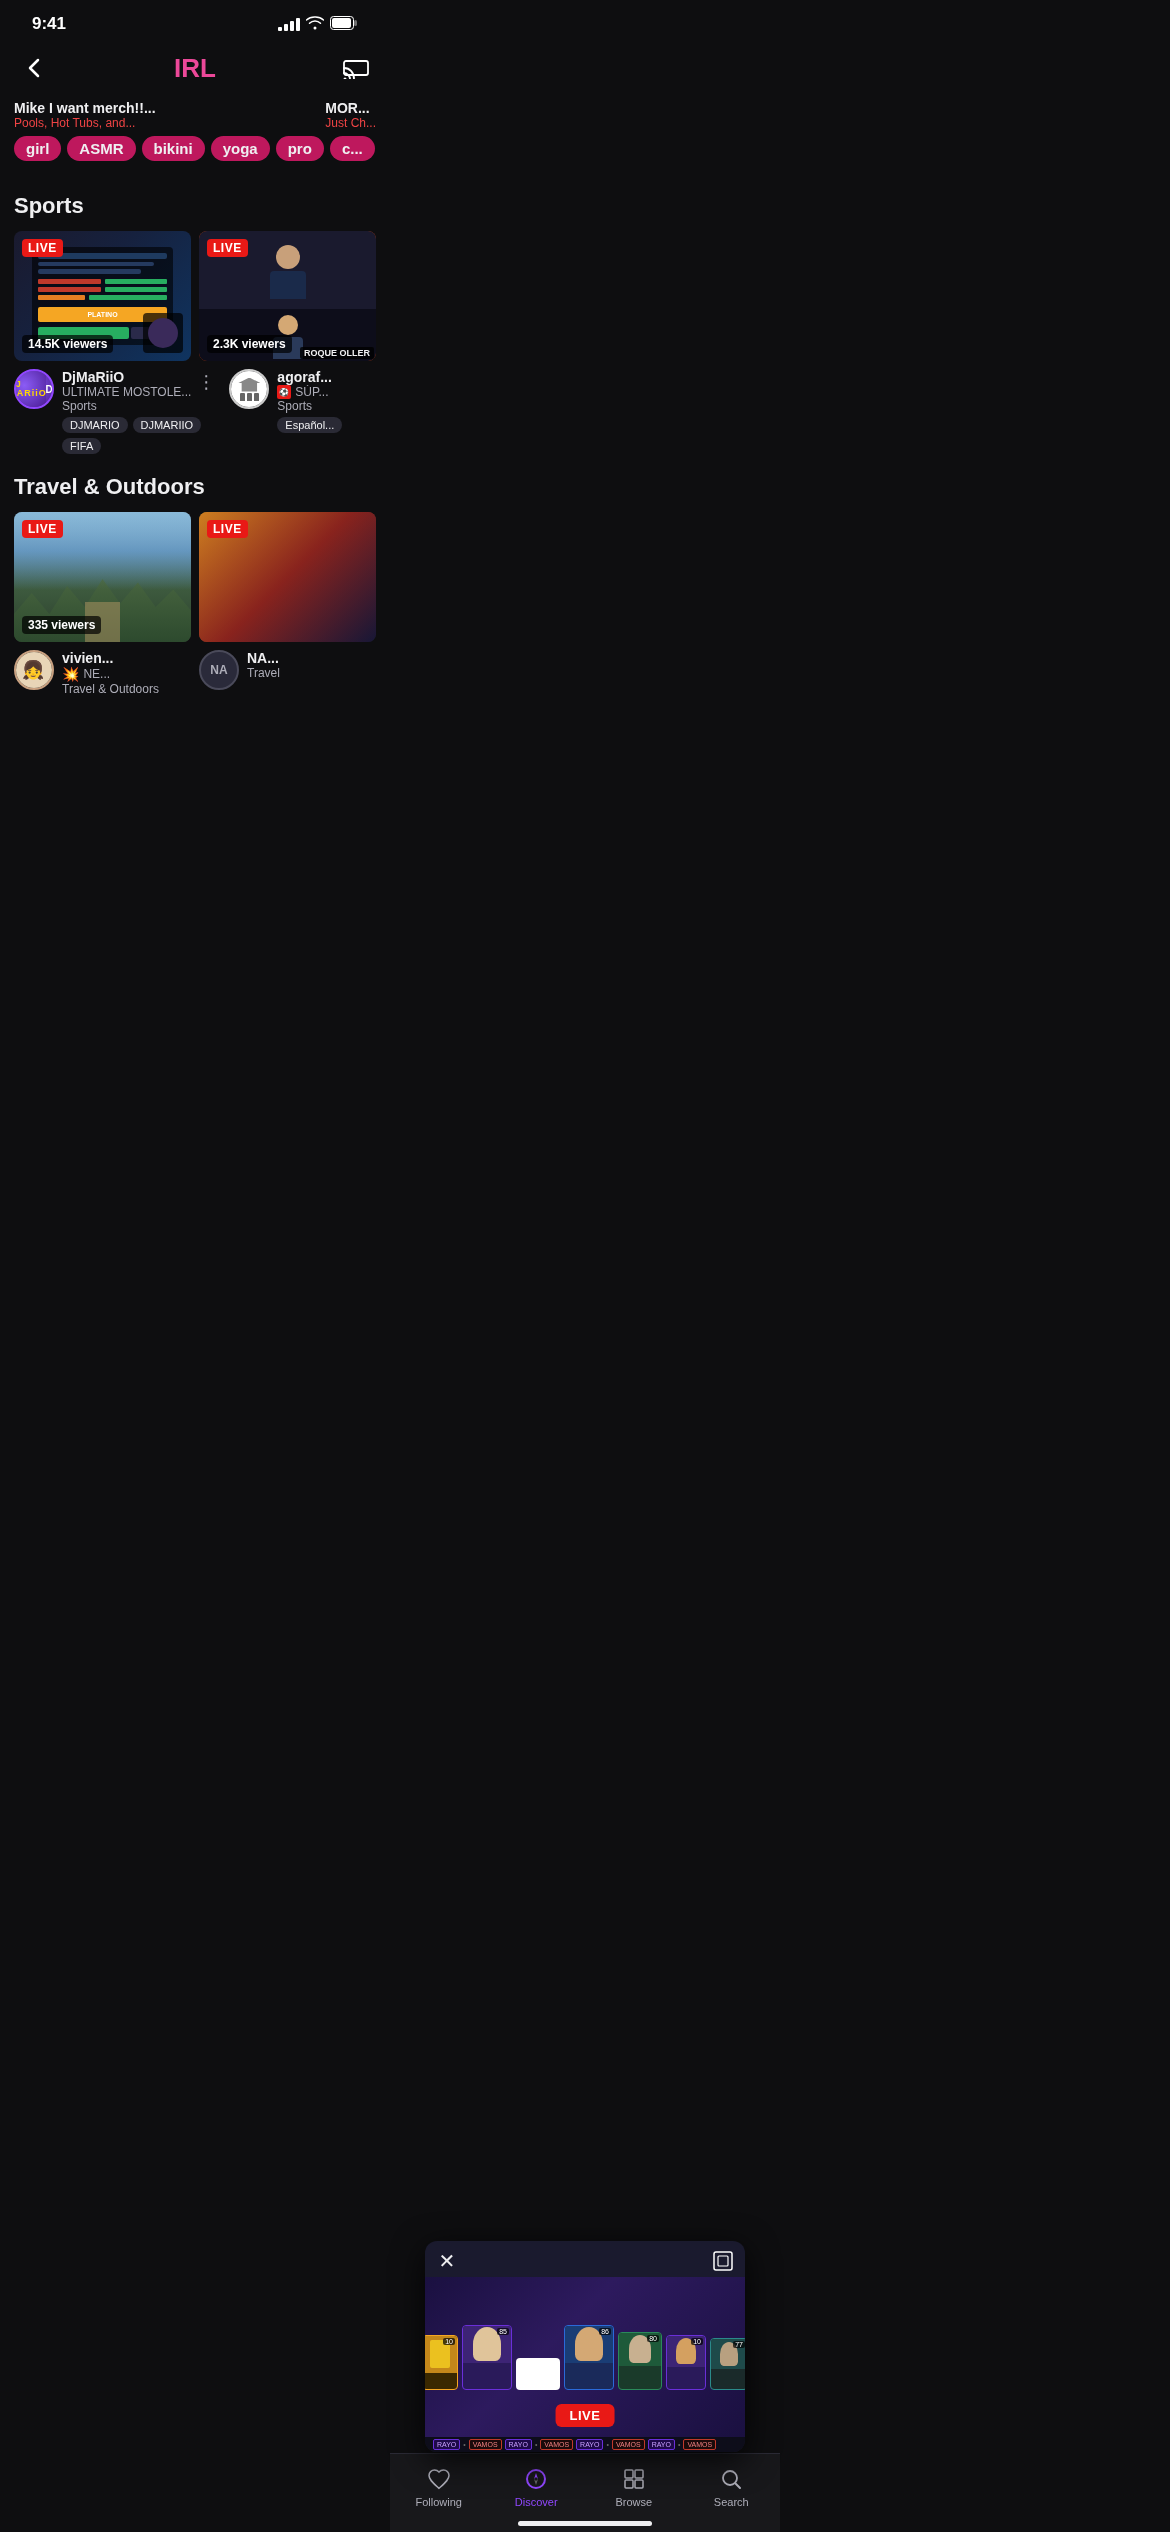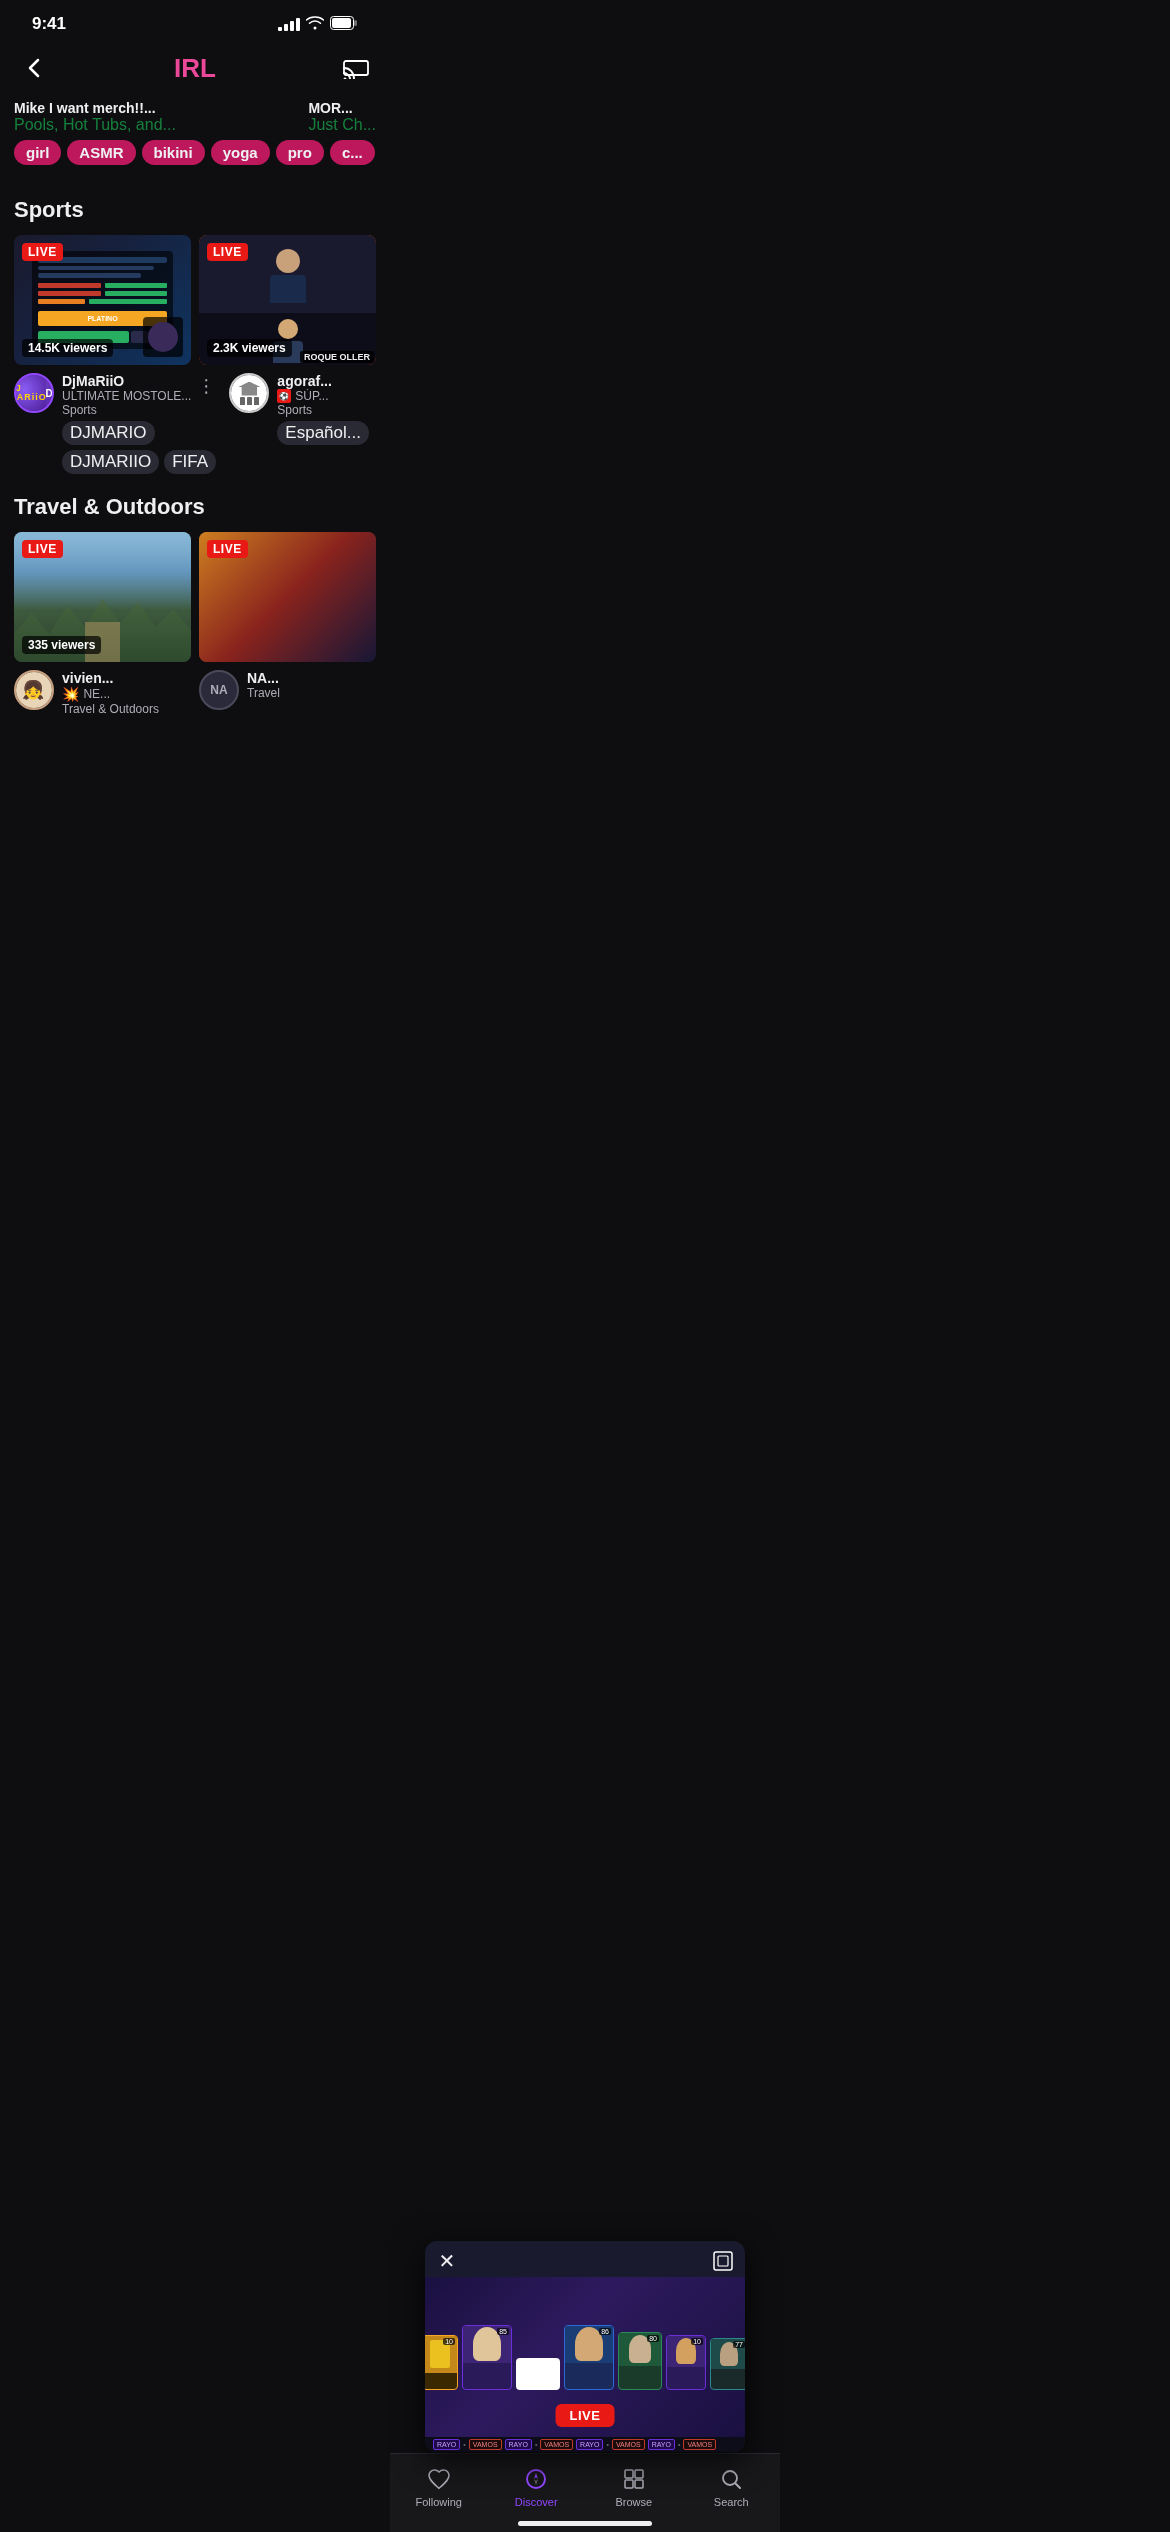--- a/index.html
+++ b/index.html
@@ -100,22 +100,22 @@
     .stream-title-text {
       font-size: 14px;
       color: #efeff1;
       font-weight: 700;
       white-space: nowrap;
       overflow: hidden;
       text-overflow: ellipsis;
       max-width: 200px;
     }
     .stream-subtitle-text {
-      font-size: 16px;
-      color: #15803d;
+      font-size: 12px;
+      color: #ef4444;
     }
     .tags-row {
       display: flex;
       gap: 6px;
       flex-wrap: nowrap;
       overflow: hidden;
       padding: 6px 14px 0;
     }
     .tag-chip {
       background: #be185d;
@@ -344,21 +344,21 @@
     .channel-tags {
       display: flex;
       gap: 5px;
       flex-wrap: wrap;
       margin-top: 4px;
     }
     .channel-tag {
       background: #2a2a35;
       border-radius: 12px;
       padding: 2px 8px;
-      font-size: 17px;
+      font-size: 11px;
       color: #efeff1;
     }
     .more-btn {
       margin-left: auto;
       color: #adadb8;
       font-size: 18px;
       cursor: pointer;
       padding: 2px 6px;
       flex-shrink: 0;
     }

